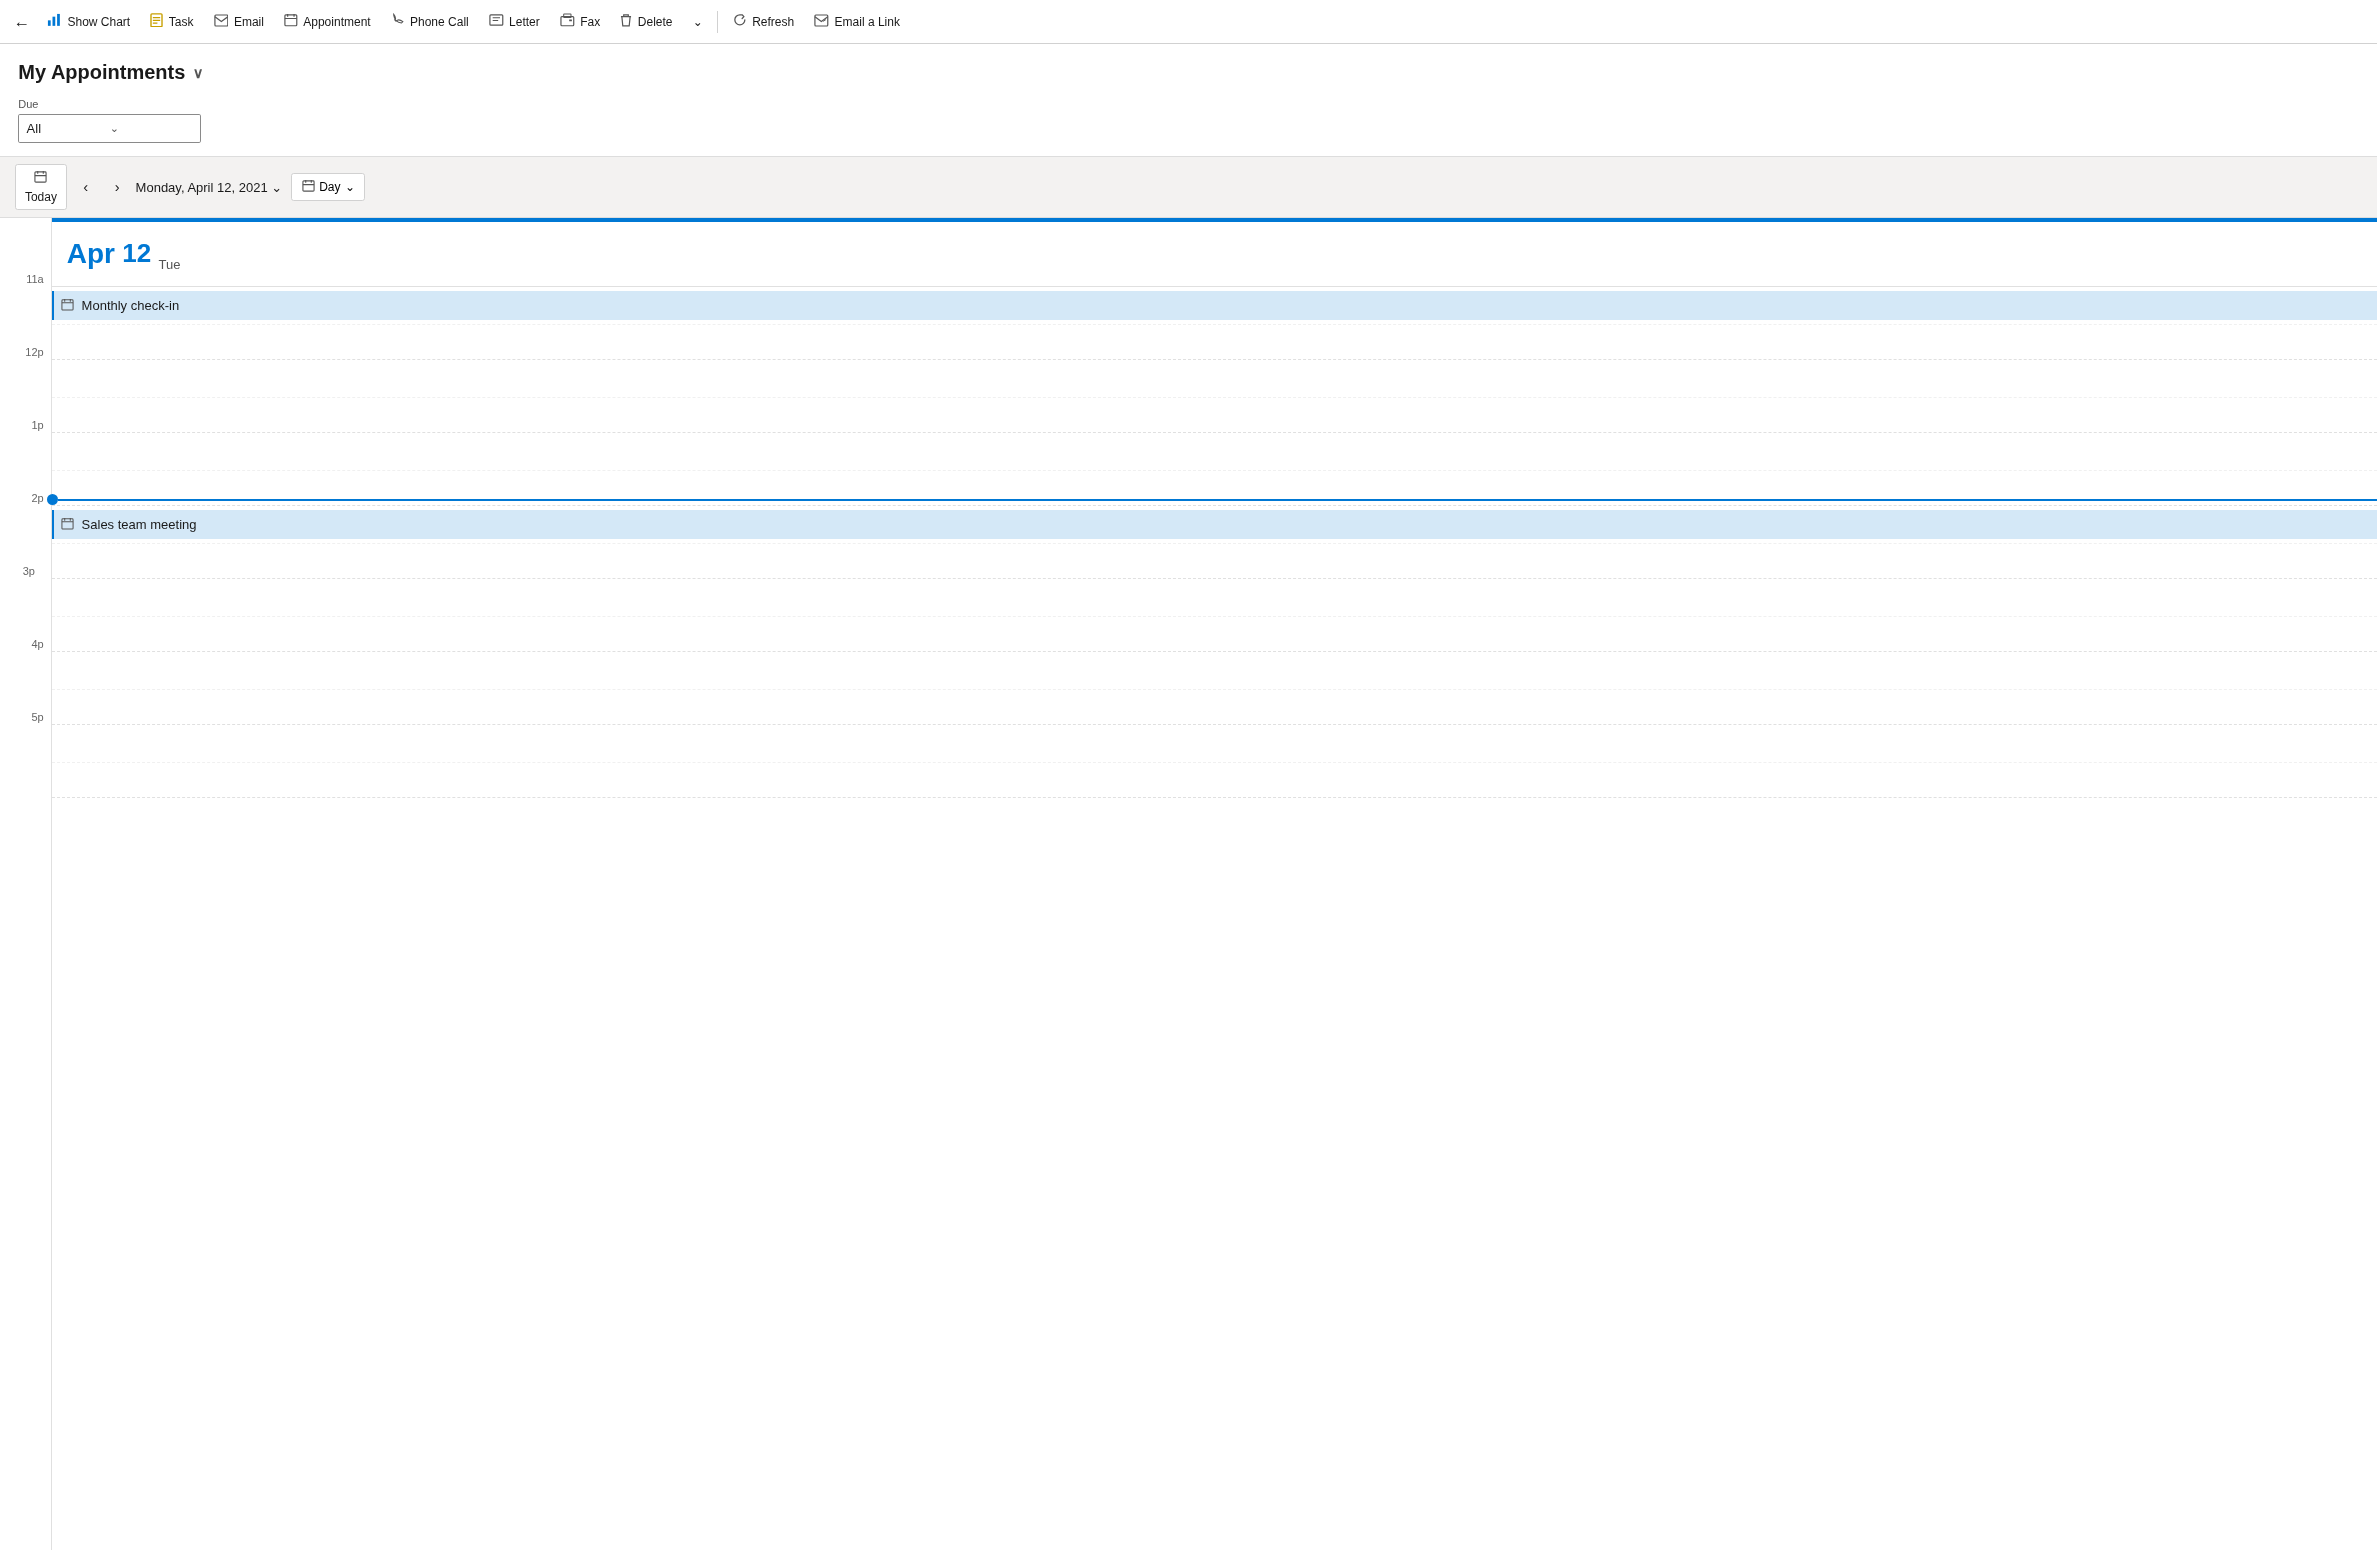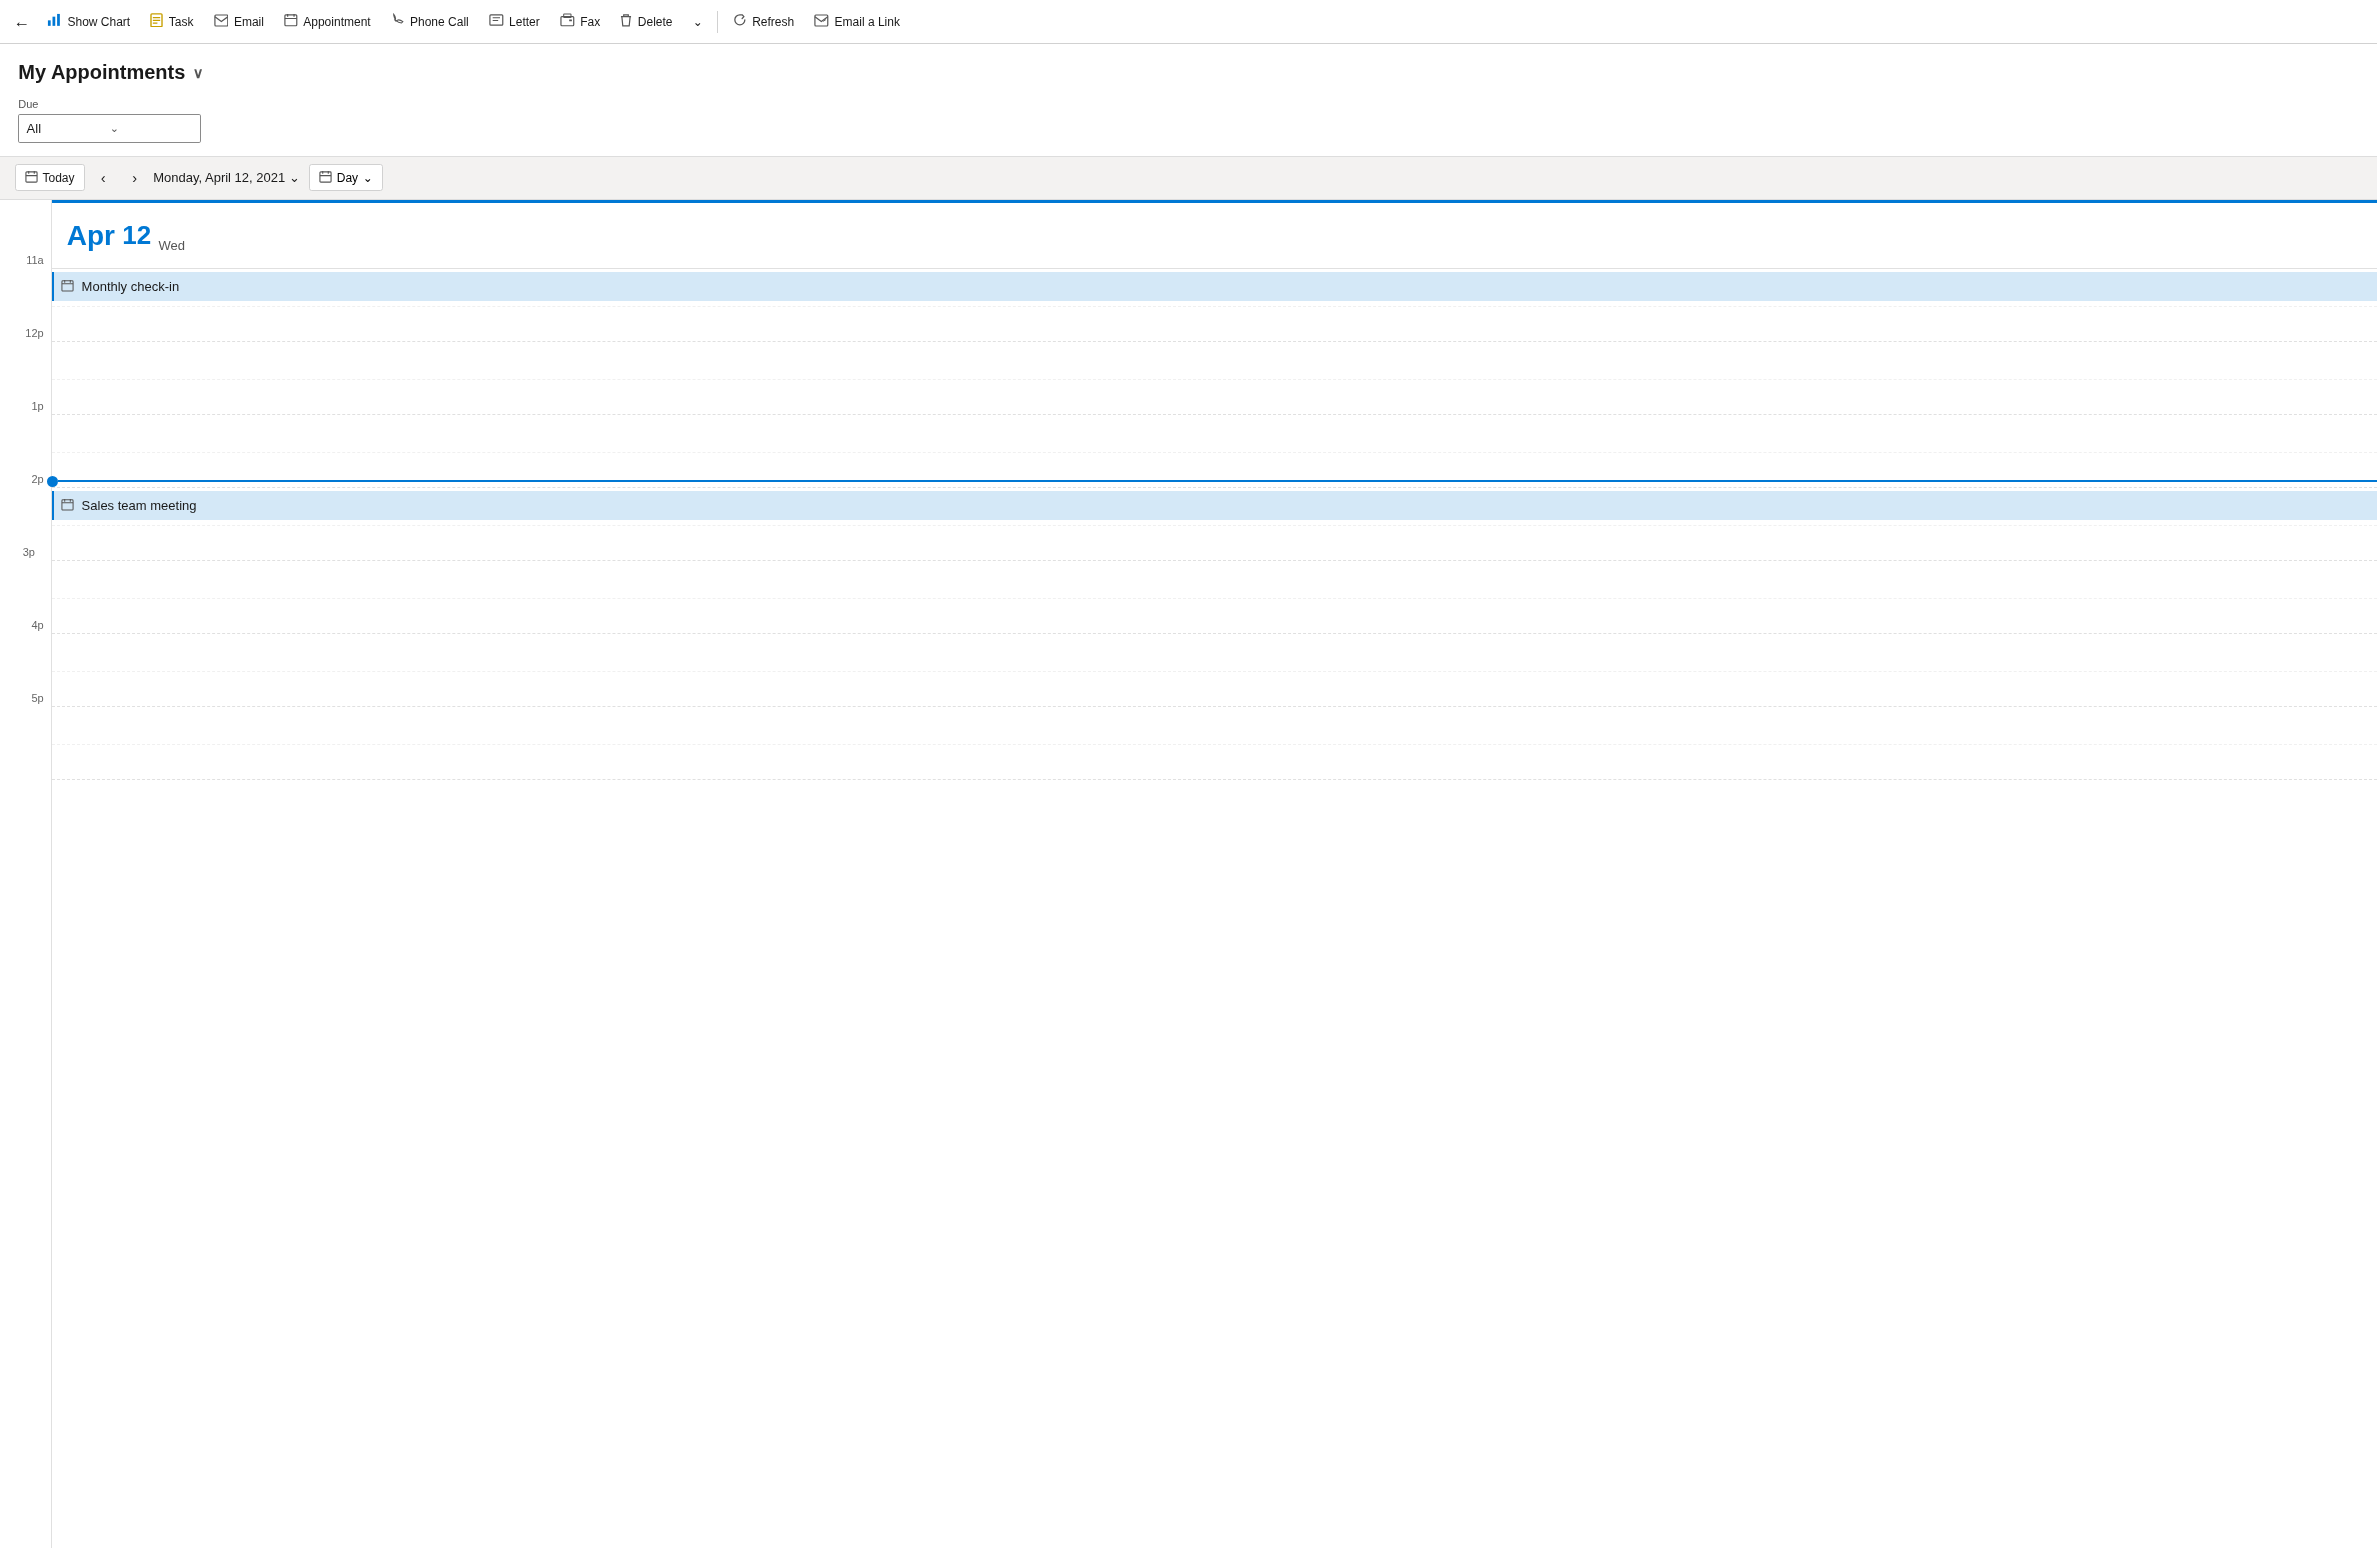--- a/index.html
+++ b/index.html
@@ -110,20 +110,21 @@
       align-items: center;
       gap: 4.6px;
       padding: 4.6px 9.2px;
       border: 0.9px solid transparent;
       background: #fff;
       border-radius: 2.7px;
       cursor: pointer;
       font-size: 12px;
       color: #1a1a1a;
       border-color: #d1d1d1;
+      flex-direction: column;
     }
     .cal-nav-arrow {
       width: 26px;
       height: 26px;
       display: flex;
       align-items: center;
       justify-content: center;
       border: none;
       background: transparent;
       cursor: pointer;
@@ -479,21 +480,21 @@
   </div>
 
   <div class="cal-column">
 
     <div class="today-border"></div>
 
     <div class="date-header">
       <div class="date-header-top">
         <span class="date-month">Apr</span>
         <span class="date-number">12</span>
-        <span class="date-dayname">Wed</span>
+        <span class="date-dayname">Tue</span>
       </div>
     </div>
 
     <div class="time-rows" style="position:relative;">
 
       <div class="time-row">
         <div class="time-row-half"></div>
 
         <div class="cal-event" style="top:3.7px; height:29px;">
           <span class="cal-event-icon">

